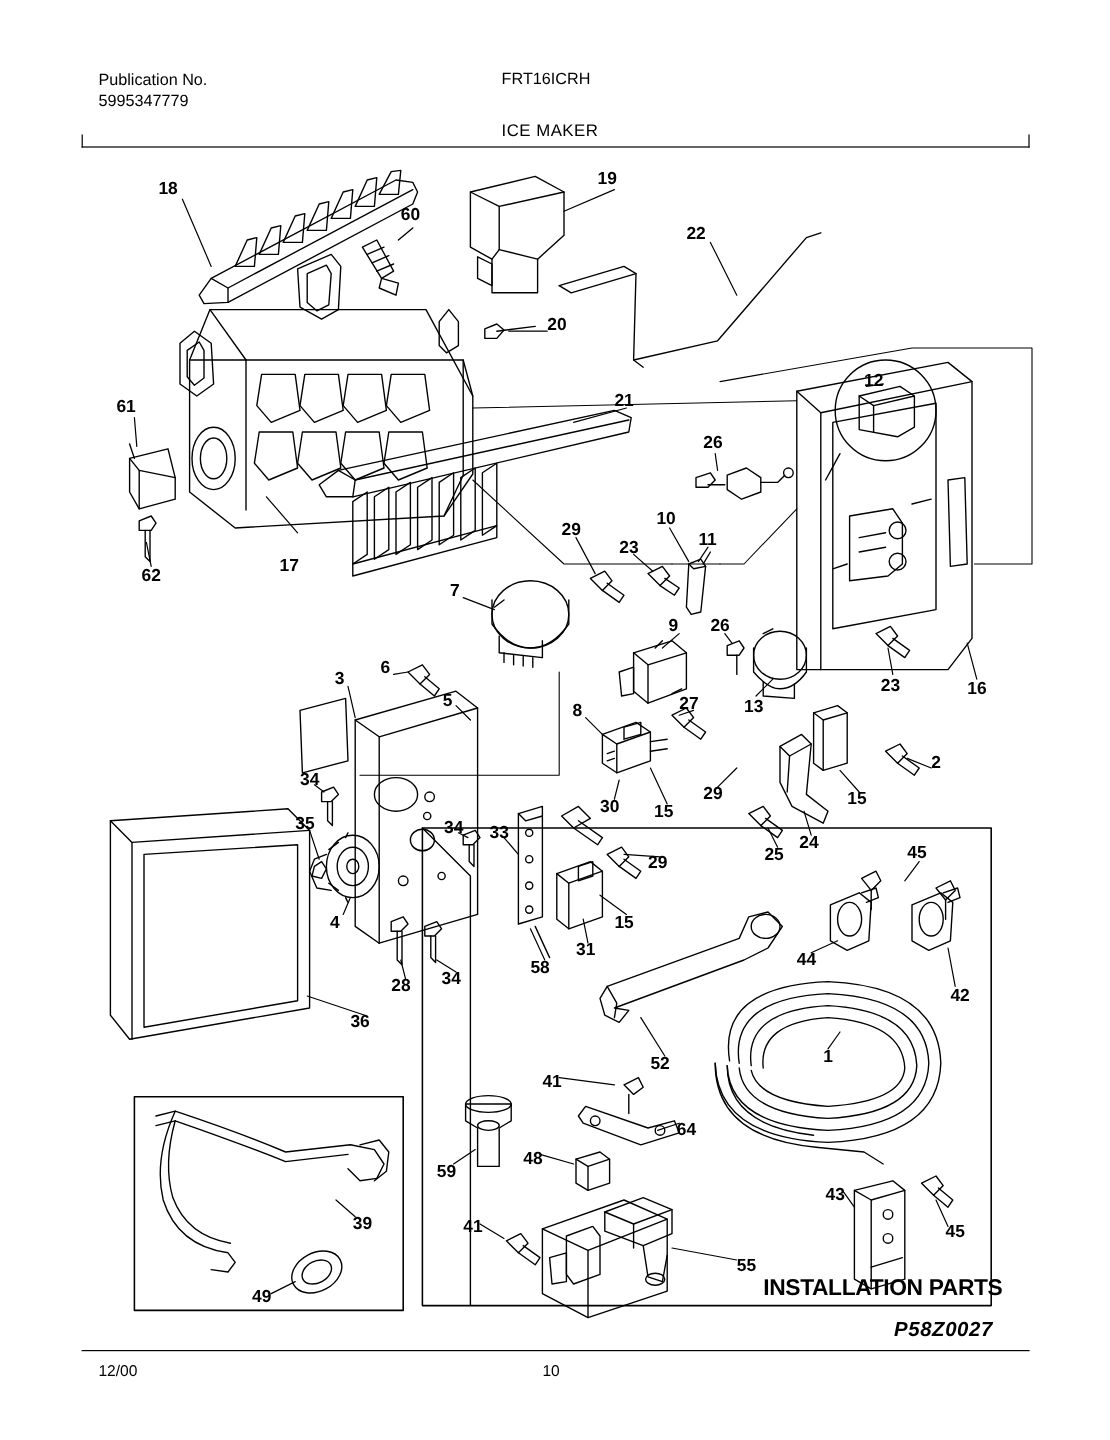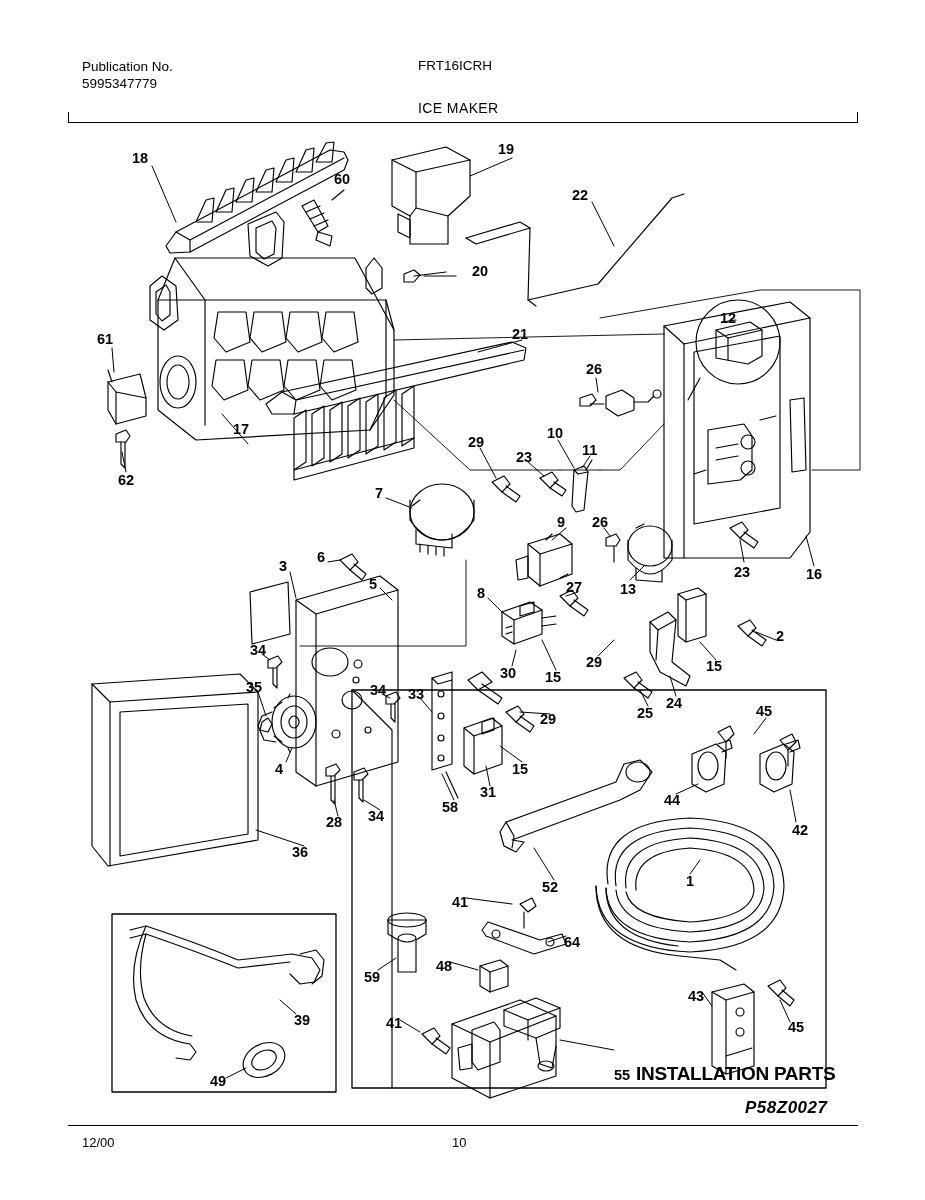--- a/index.html
+++ b/index.html
@@ -587,26 +587,26 @@
         <path d="M226 1078 L246 1068"></path>
       </g>
     </g>
   </svg>
 
   <div>
     <div class="callout" style="left:132px; top:150px;">18</div>
     <div class="callout" style="left:334px; top:171px;">60</div>
     <div class="callout" style="left:498px; top:141px;">19</div>
     <div class="callout" style="left:572px; top:187px;">22</div>
-    <div class="callout" style="left:472px; top:263px;">20</div>
+    <div class="callout" style="left:456px; top:263px;">20</div>
     <div class="callout" style="left:720px; top:310px;">12</div>
     <div class="callout" style="left:512px; top:326px;">21</div>
     <div class="callout" style="left:97px;  top:331px;">61</div>
     <div class="callout" style="left:586px; top:361px;">26</div>
-    <div class="callout" style="left:233px; top:421px;">17</div>
+    <div class="callout" style="left:233px; top:464px;">17</div>
     <div class="callout" style="left:118px; top:472px;">62</div>
     <div class="callout" style="left:468px; top:434px;">29</div>
     <div class="callout" style="left:516px; top:449px;">23</div>
     <div class="callout" style="left:547px; top:425px;">10</div>
     <div class="callout" style="left:582px; top:442px;">11</div>
     <div class="callout" style="left:375px; top:485px;">7</div>
     <div class="callout" style="left:557px; top:514px;">9</div>
     <div class="callout" style="left:592px; top:514px;">26</div>
     <div class="callout" style="left:620px; top:581px;">13</div>
     <div class="callout" style="left:734px; top:564px;">23</div>
@@ -640,21 +640,21 @@
     <div class="callout" style="left:792px; top:822px;">42</div>
     <div class="callout" style="left:542px; top:879px;">52</div>
     <div class="callout" style="left:686px; top:873px;">1</div>
     <div class="callout" style="left:452px; top:894px;">41</div>
     <div class="callout" style="left:564px; top:934px;">64</div>
     <div class="callout" style="left:364px; top:969px;">59</div>
     <div class="callout" style="left:436px; top:958px;">48</div>
     <div class="callout" style="left:688px; top:988px;">43</div>
     <div class="callout" style="left:788px; top:1019px;">45</div>
     <div class="callout" style="left:386px; top:1015px;">41</div>
-    <div class="callout" style="left:614px; top:1047px;margin-top:20px;">55</div>
+    <div class="callout" style="left:614px; top:1047px;">55</div>
     <div class="callout" style="left:294px; top:1012px;">39</div>
     <div class="callout" style="left:210px; top:1073px;">49</div>
   </div>
 
   <div class="install-parts-label">INSTALLATION PARTS</div>
   <div class="diagram-code">P58Z0027</div>
   <div class="rule-bottom"></div>
   <div class="footer-date">12/00</div>
   <div class="footer-page">10</div>
 

